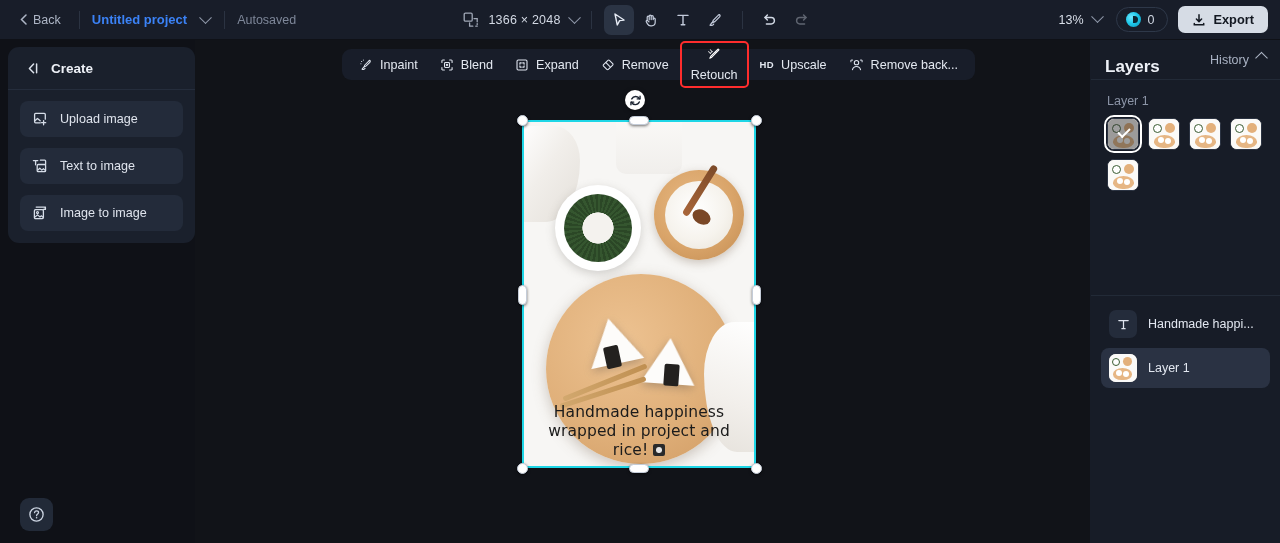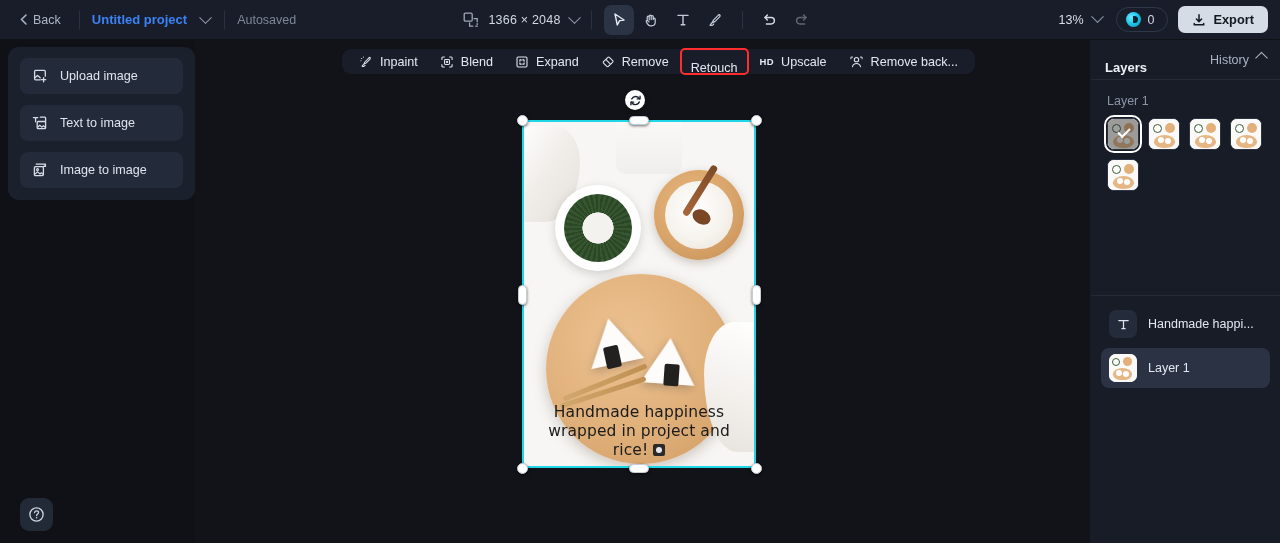--- a/index.html
+++ b/index.html
@@ -88,23 +88,23 @@
   .cp-title { font-size:13.5px; font-weight:bold; color:#eef1f7; }
   .cp-item {
     margin:11px 12px 0 12px; height:36px; border-radius:8px;
     background:#232b3a; display:flex; align-items:center; gap:12px; padding:0 12px;
     cursor:pointer;
   }
   .cp-item span.lbl { font-size:12.6px; color:#dfe4ed; }
 
   
   .edit-toolbar {
-    position:absolute; left:342px; top:49px; height:25px;
+    position:absolute; left:342px; top:49px; height:31px;
     background:#181d29; border-radius:9px;
-    display:flex; padding:0 7px; gap:2px;
+    display:flex; align-items:center; padding:0 7px; gap:2px;
   }
   .et-item {
     display:flex; align-items:center; gap:7px;
     padding:5px 10px; border-radius:6px; cursor:pointer;
     font-size:12.6px; color:#e3e8f0; white-space:nowrap;
   }
   .et-item.highlight {
     outline:2px solid #ff2d2d; outline-offset:-1px;
     border-radius:4px;
     flex-direction:column;
@@ -225,21 +225,21 @@
 
   
   .right-panel {
     position:absolute; right:0; top:40px; width:190px; height:503px;
     background:#171c27; border-left:1px solid #20273400;
   }
   .rp-head {
     height:40px; display:flex; align-items:center; padding:0 14px;
     border-bottom:1px solid #222a37;
   }
-  .rp-title { font-size:13px; font-weight:bold; color:#eef1f7;margin-top:15px; }
+  .rp-title { font-size:17px; font-weight:bold; color:#eef1f7;margin-top:15px; }
   .rp-history { margin-left:auto; display:flex; align-items:center; gap:8px; cursor:pointer; }
   .rp-history span { font-size:12.5px; color:#aab3c4; }
   .layer-label { font-size:12.5px; color:#8b94a6; padding:14px 14px 0 16px; }
   .thumb-grid {
     display:flex; flex-wrap:wrap; gap:9px; padding:10px 14px 0 16px;
   }
   .thumb {
     width:32px; height:32px; border-radius:7px; overflow:hidden; position:relative;
     background:#efe9e2; cursor:pointer; border:1px solid #2b3342;
   }
@@ -485,20 +485,27 @@
       <svg width="15" height="14" viewBox="0 0 16 16">
         <circle cx="8" cy="5.3" r="2.5" fill="none" stroke="#dfe5ef" stroke-width="1.25"></circle>
         <path d="M3.4 13.4c.6-2.3 2.4-3.6 4.6-3.6s4 1.3 4.6 3.6" fill="none" stroke="#dfe5ef" stroke-width="1.25" stroke-linecap="round"></path>
         <path d="M1.6 4.4v-2h2M14.4 4.4v-2h-2" fill="none" stroke="#dfe5ef" stroke-width="1.1" stroke-linecap="round"></path>
       </svg>
       <span>Remove back...</span>
     </div>
   </div>
 
   <div class="create-panel">
+    <div class="cp-head">
+      <svg width="16" height="13" viewBox="0 0 16 13">
+        <path d="M9.6 2 5.4 6.4l4.2 4.4" fill="none" stroke="#dbe1eb" stroke-width="1.5" stroke-linecap="round" stroke-linejoin="round"></path>
+        <path d="M12.6 2v8.8" stroke="#dbe1eb" stroke-width="1.5" stroke-linecap="round"></path>
+      </svg>
+      <span class="cp-title">Create</span>
+    </div>
 
     <div class="cp-item">
       <svg width="16" height="16" viewBox="0 0 16 16">
         <path d="M13.3 8.2V3.4a1 1 0 00-1-1H3.6a1 1 0 00-1 1v7.4a1 1 0 001 1h4.7" fill="none" stroke="#d6dde8" stroke-width="1.3" stroke-linecap="round"></path>
         <path d="M2.9 9.7l2.6-2.3 2.7 2.4" fill="none" stroke="#d6dde8" stroke-width="1.3" stroke-linecap="round" stroke-linejoin="round"></path>
         <path d="M11.6 9.6v4.2M9.5 11.7h4.2" stroke="#d6dde8" stroke-width="1.3" stroke-linecap="round"></path>
       </svg>
       <span class="lbl">Upload image</span>
     </div>
 

